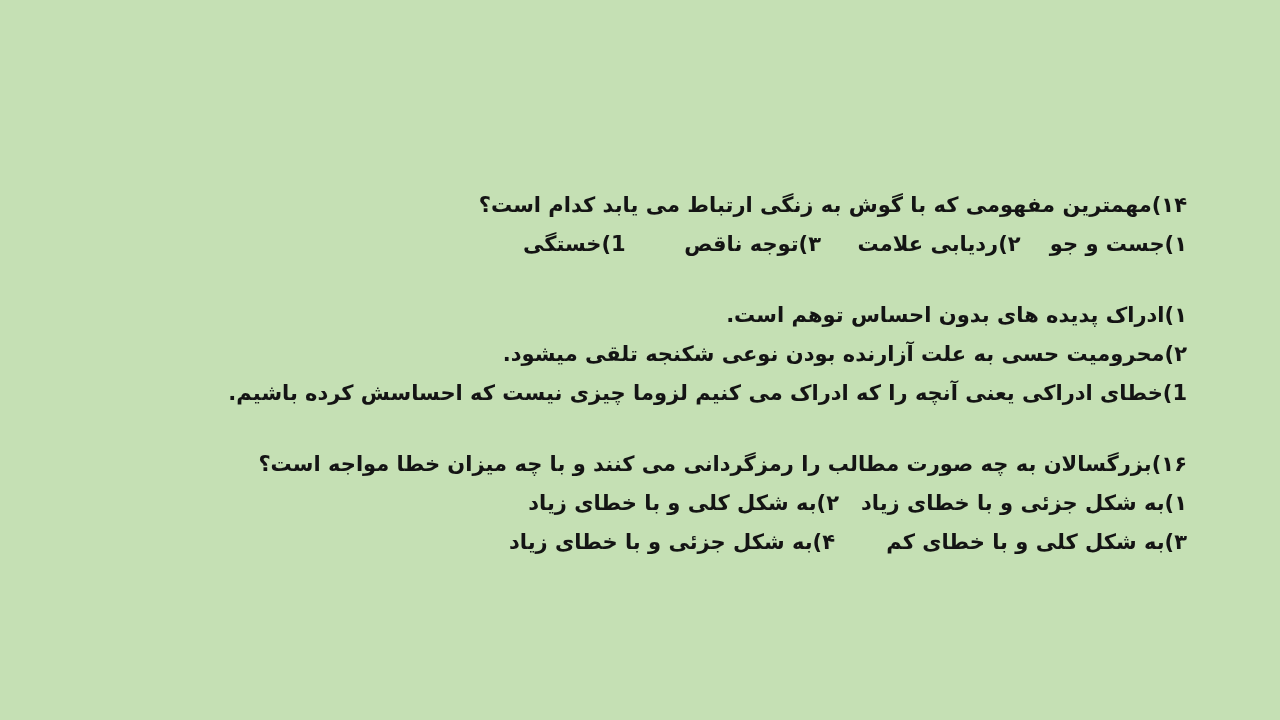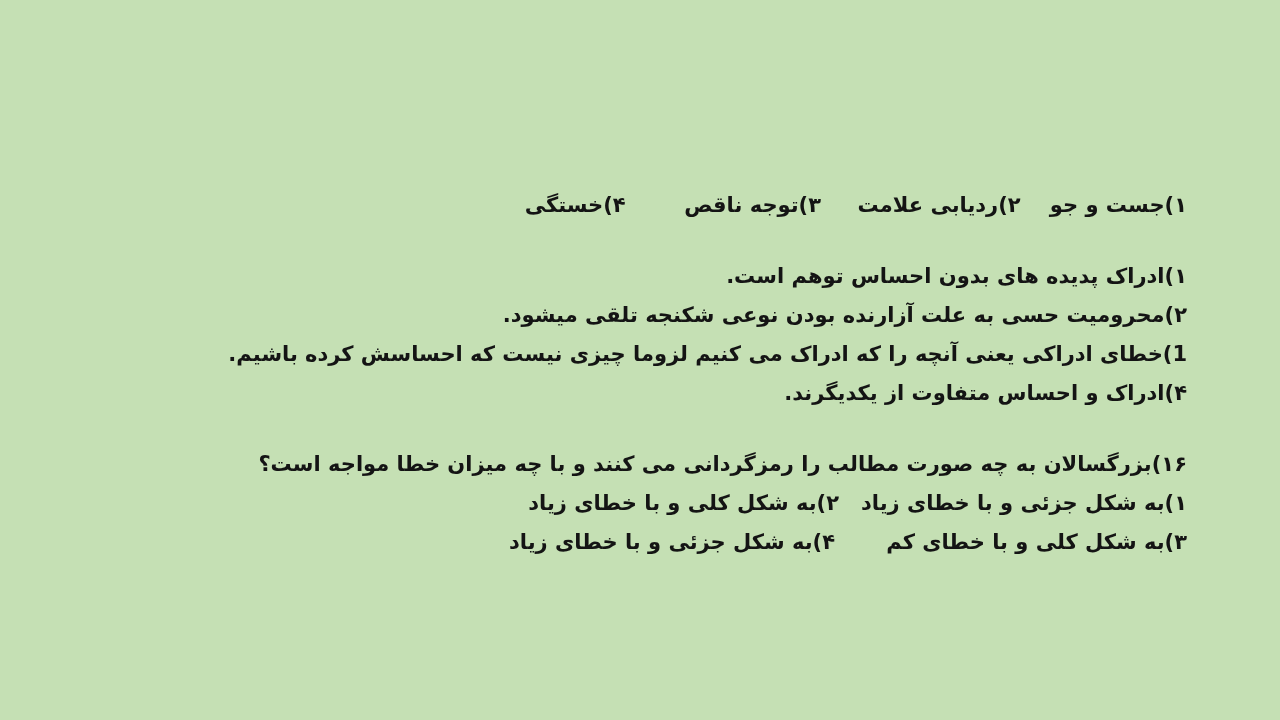--- a/index.html
+++ b/index.html
@@ -33,30 +33,30 @@
   .block-gap {
     height: 32px;
   }
 </style>
 </head>
 <body style="background: rgb(197, 224, 180);">
 
 <div class="quiz-block" style="color: rgb(20, 20, 20);">
 
   <div>
-    <div class="q-line">۱)جست و جو    ۲)ردیابی علامت     ۳)توجه ناقص        ۴)خستگی</div>
+    <div class="q-line">۱۴)مهمترین مفهومی که با گوش به زنگی ارتباط می یابد کدام است؟</div>
+    <div class="q-line">۱)جست و جو    ۲)ردیابی علامت     ۳)توجه ناقص        1)خستگی</div>
   </div>
 
   <div class="block-gap"></div>
 
   <div>
     <div class="q-line">۱)ادراک پدیده های بدون احساس توهم است.</div>
     <div class="q-line">۲)محرومیت حسی به علت آزارنده بودن نوعی شکنجه تلقی میشود.</div>
     <div class="q-line">1)خطای ادراکی یعنی آنچه را که ادراک می کنیم لزوما چیزی نیست که احساسش کرده باشیم.</div>
-    <div class="q-line">۴)ادراک و احساس متفاوت از یکدیگرند.</div>
   </div>
 
   <div class="block-gap"></div>
 
   <div>
     <div class="q-line">۱۶)بزرگسالان به چه صورت مطالب را رمزگردانی می کنند و با چه میزان خطا مواجه است؟</div>
     <div class="q-line">۱)به شکل جزئی و با خطای زیاد   ۲)به شکل کلی و با خطای زیاد</div>
     <div class="q-line">۳)به شکل کلی و با خطای کم       ۴)به شکل جزئی و با خطای زیاد</div>
   </div>
 

